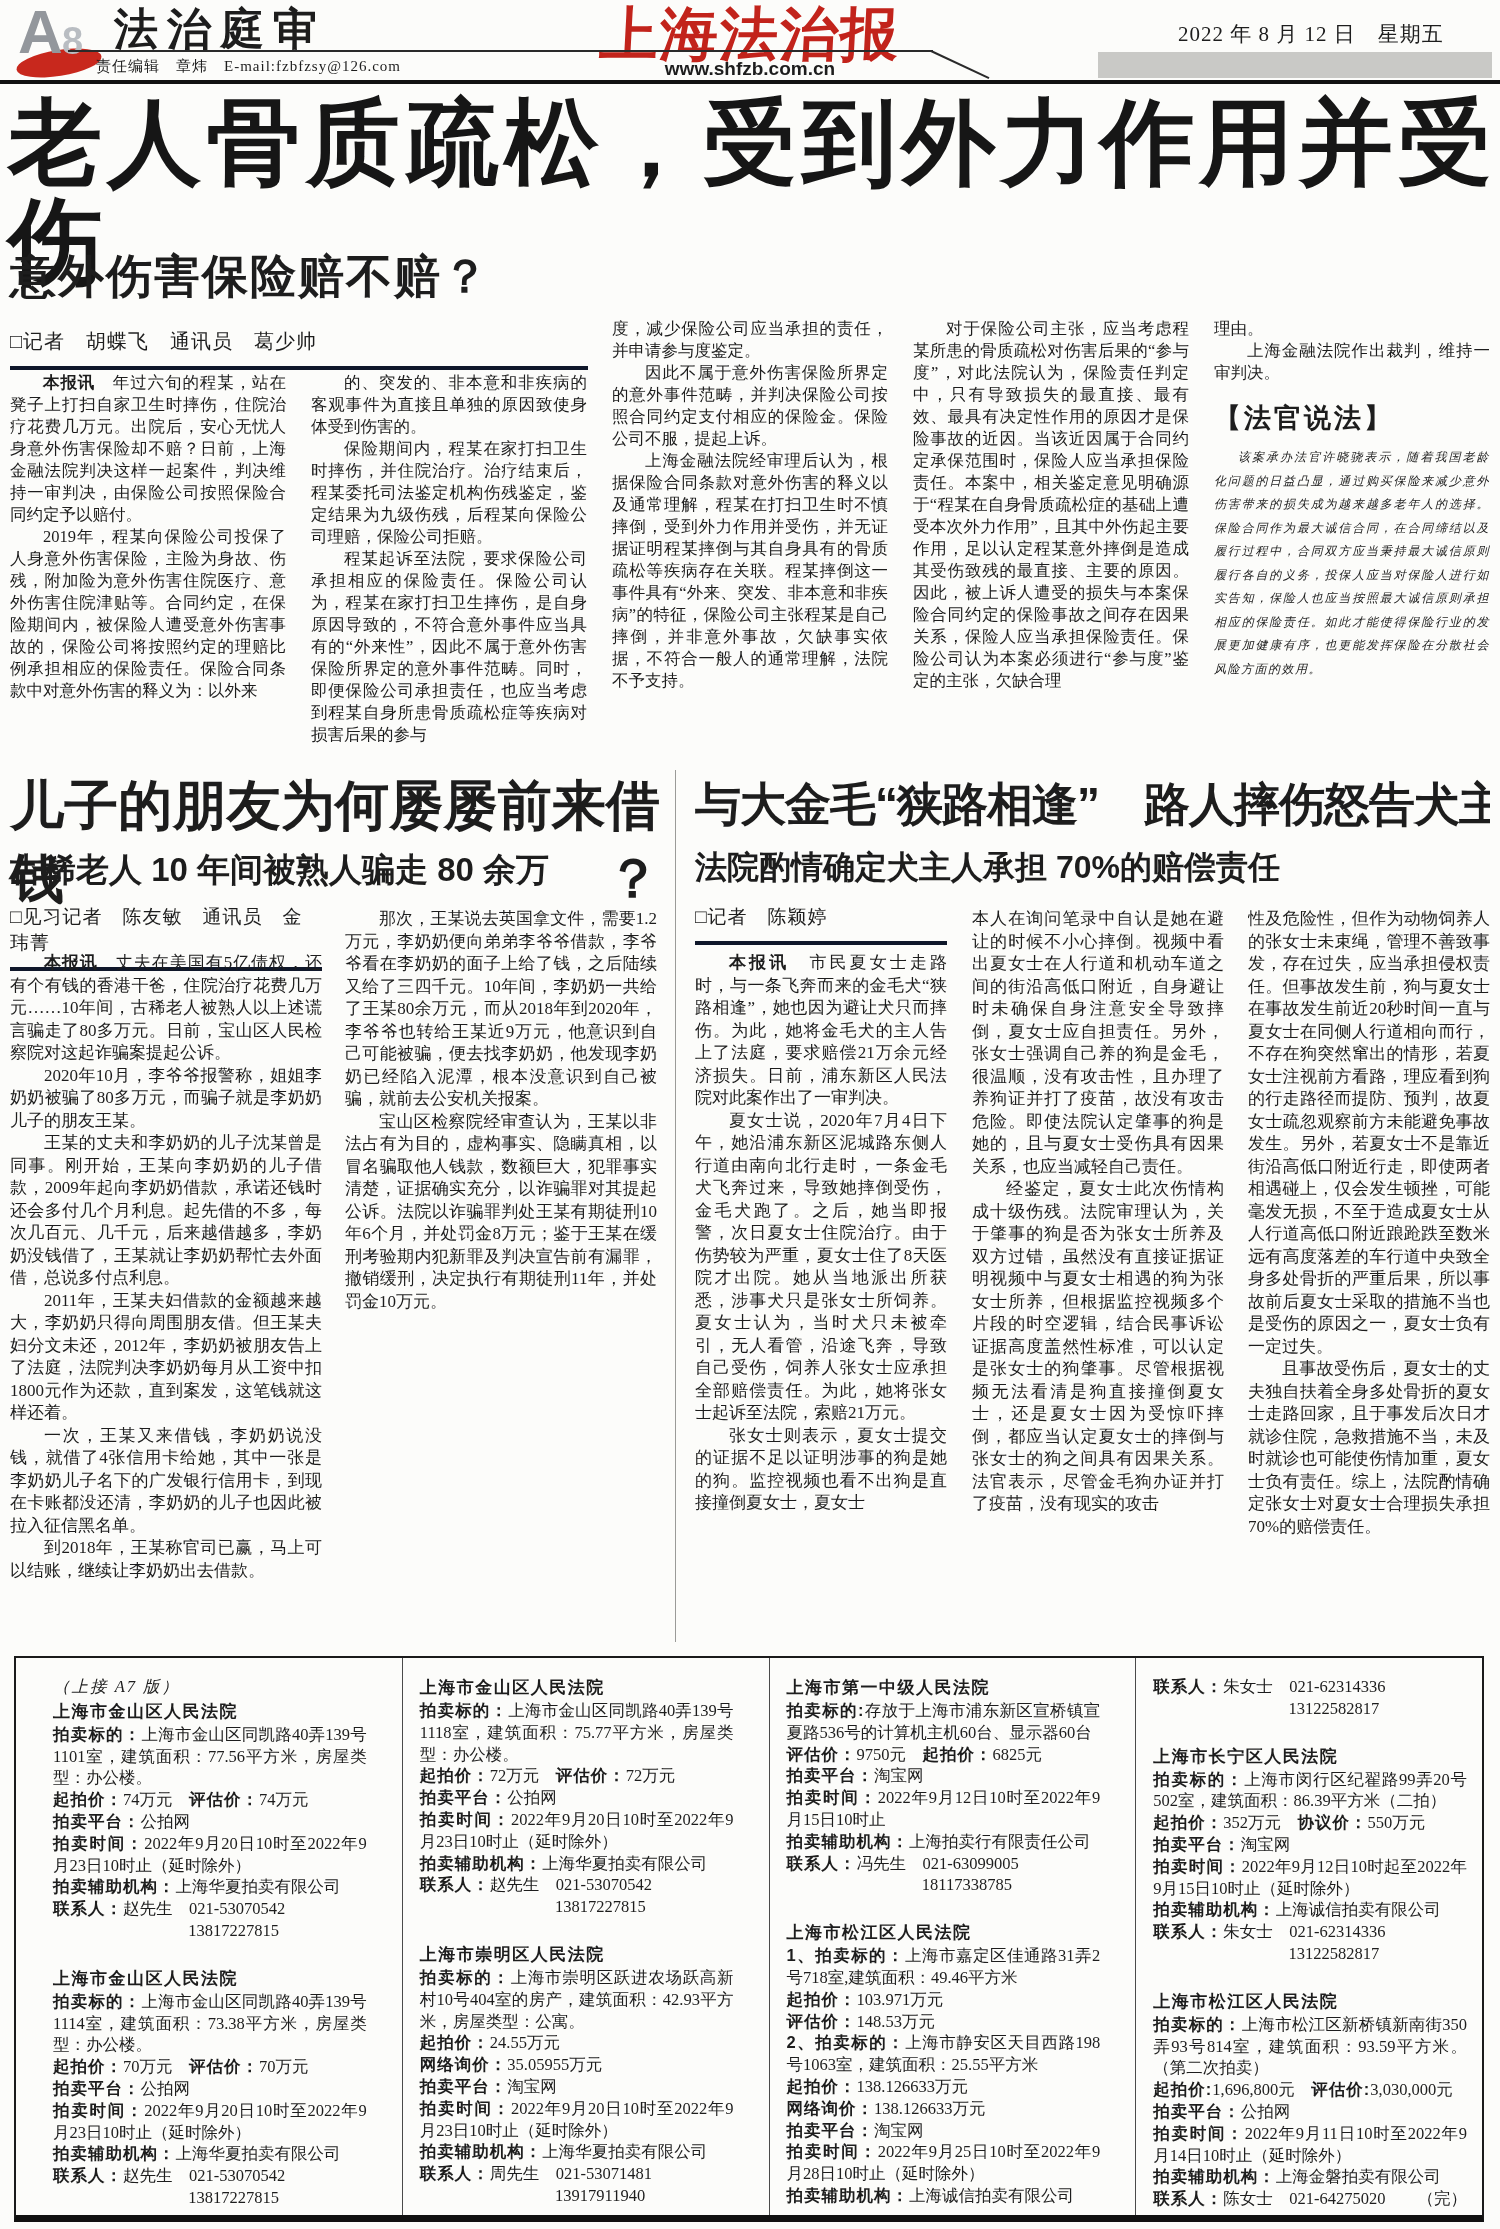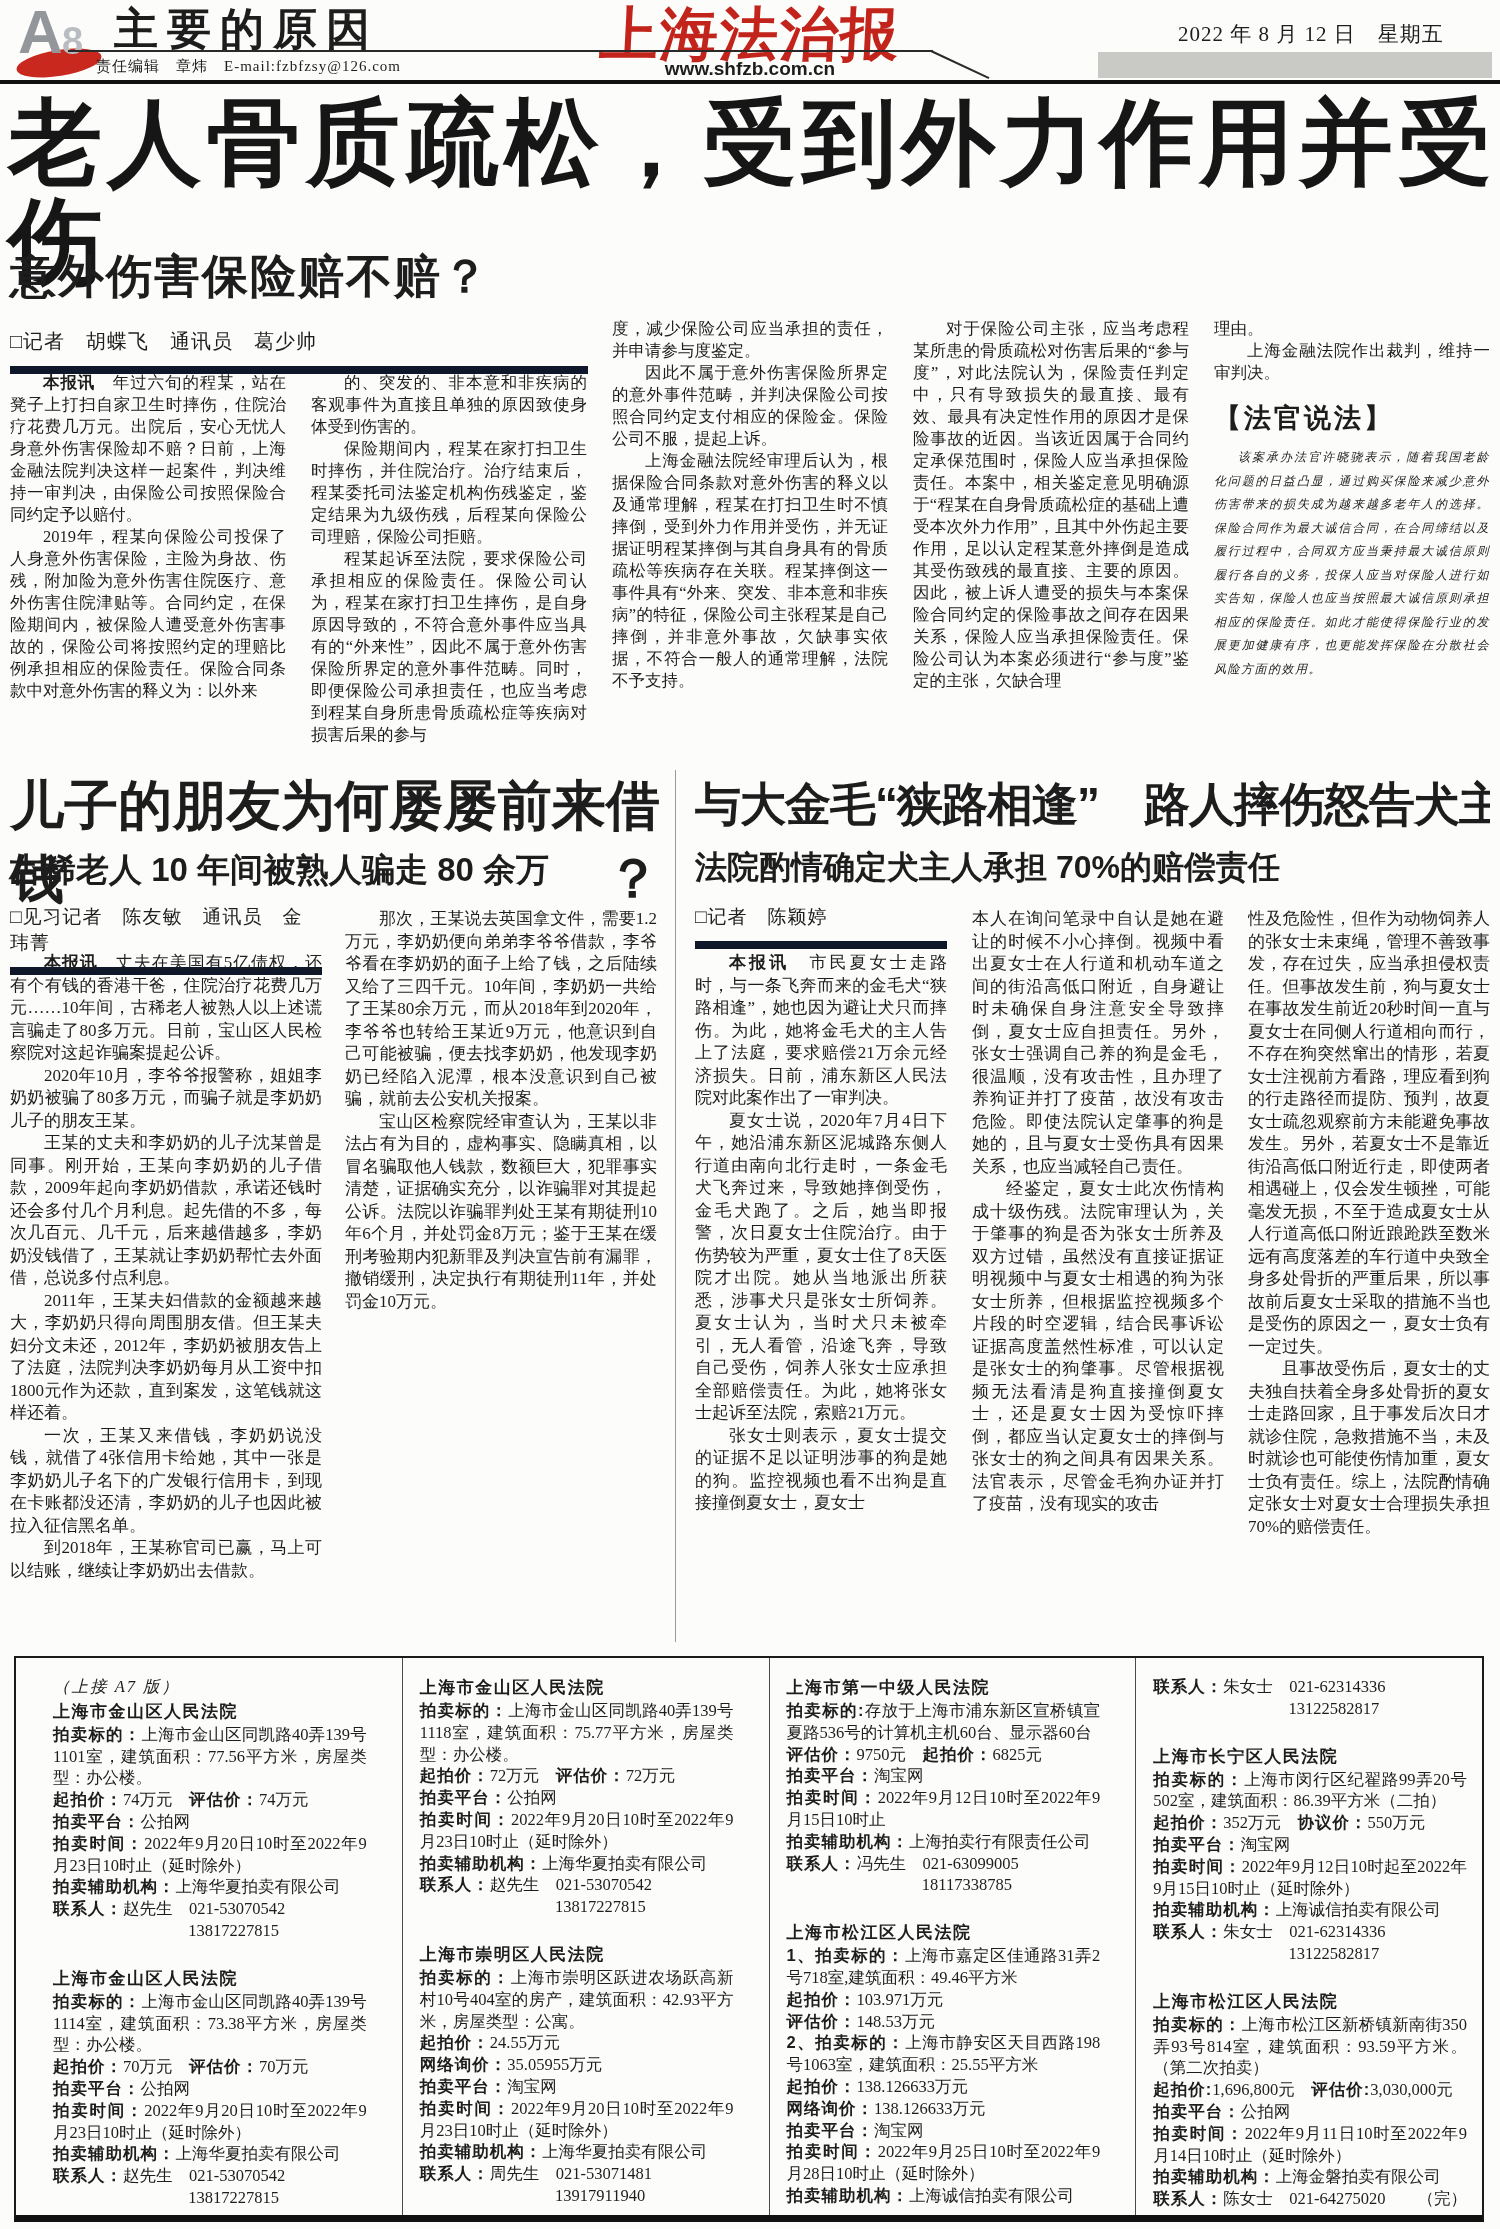--- a/index.html
+++ b/index.html
@@ -17,21 +17,21 @@
   .website{left:520px;top:58px;width:460px;text-align:center;font:700 19px "Liberation Sans",sans-serif;}
   .date{left:1178px;top:20px;font-size:21px;letter-spacing:1px;}
   .gray-bar{left:1098px;top:52px;width:394px;height:26px;background:#c9c9c6;}
   .hdr-line{left:68px;top:50px;width:865px;height:2px;background:#2a2a2a;}
   .hdr-diag{left:931px;top:50px;width:64px;height:2px;background:#2a2a2a;transform-origin:left center;transform:rotate(25deg);}
   .hdr-rule{left:0;top:80px;width:1500px;height:4px;background:#111;}
   
   .h1{left:8px;top:94px;width:1484px;font:900 94px/1.05 "Liberation Sans",sans-serif;
       text-align:justify;text-align-last:justify;color:#161616;}
   .h1sub{left:10px;top:246px;font:800 46px "Liberation Sans",sans-serif;letter-spacing:2px;}
-  .byline{font-size:20px;border-bottom:8px solid #0f172a;padding-bottom:11px;letter-spacing:1px;}
+  .byline{font-size:20px;border-bottom:4px solid #0f172a;padding-bottom:11px;letter-spacing:1px;}
   .byline1{left:10px;top:328px;width:578px;}
   
   .col{position:absolute;text-align:justify;overflow:hidden;}
   .col p{margin:0;text-indent:2em;}
   .cont p:first-child{text-indent:0;}
   .s1{width:276px;font-size:16.5px;line-height:22px;}
   .s23{font-size:17px;line-height:22.5px;}
   .judge-title{font:800 27px "Liberation Sans",sans-serif;letter-spacing:3px;margin:16px 0 10px;}
   .judge-body{font-style:italic;font-size:12px;line-height:23.5px;letter-spacing:1.5px;text-align:justify;}
   .judge-body p{margin:0;text-indent:2em;}
@@ -59,21 +59,21 @@
 </head>
 <body>
 
 <div class="page">
 
   <div class="abs" style="left:10px;top:4px;width:96px;height:76px;">
     <div class="logo-ellipse"></div>
     <div class="logo-a">A</div>
     <div class="logo-8">8</div>
   </div>
-  <div class="abs section-title">主要的原因</div>
+  <div class="abs section-title">法治庭审</div>
   <div class="abs editor-line">责任编辑　章炜　E-mail:fzbfzsy@126.com</div>
   <div class="abs masthead">上海法治报</div>
   <div class="abs website">www.shfzb.com.cn</div>
   <div class="abs date">2022 年 8 月 12 日　星期五</div>
   <div class="abs gray-bar"></div>
   <div class="abs hdr-line"></div>
   <div class="abs hdr-diag"></div>
   <div class="abs hdr-rule"></div>
 
   <div class="abs h1">老人骨质疏松，受到外力作用并受伤</div>

